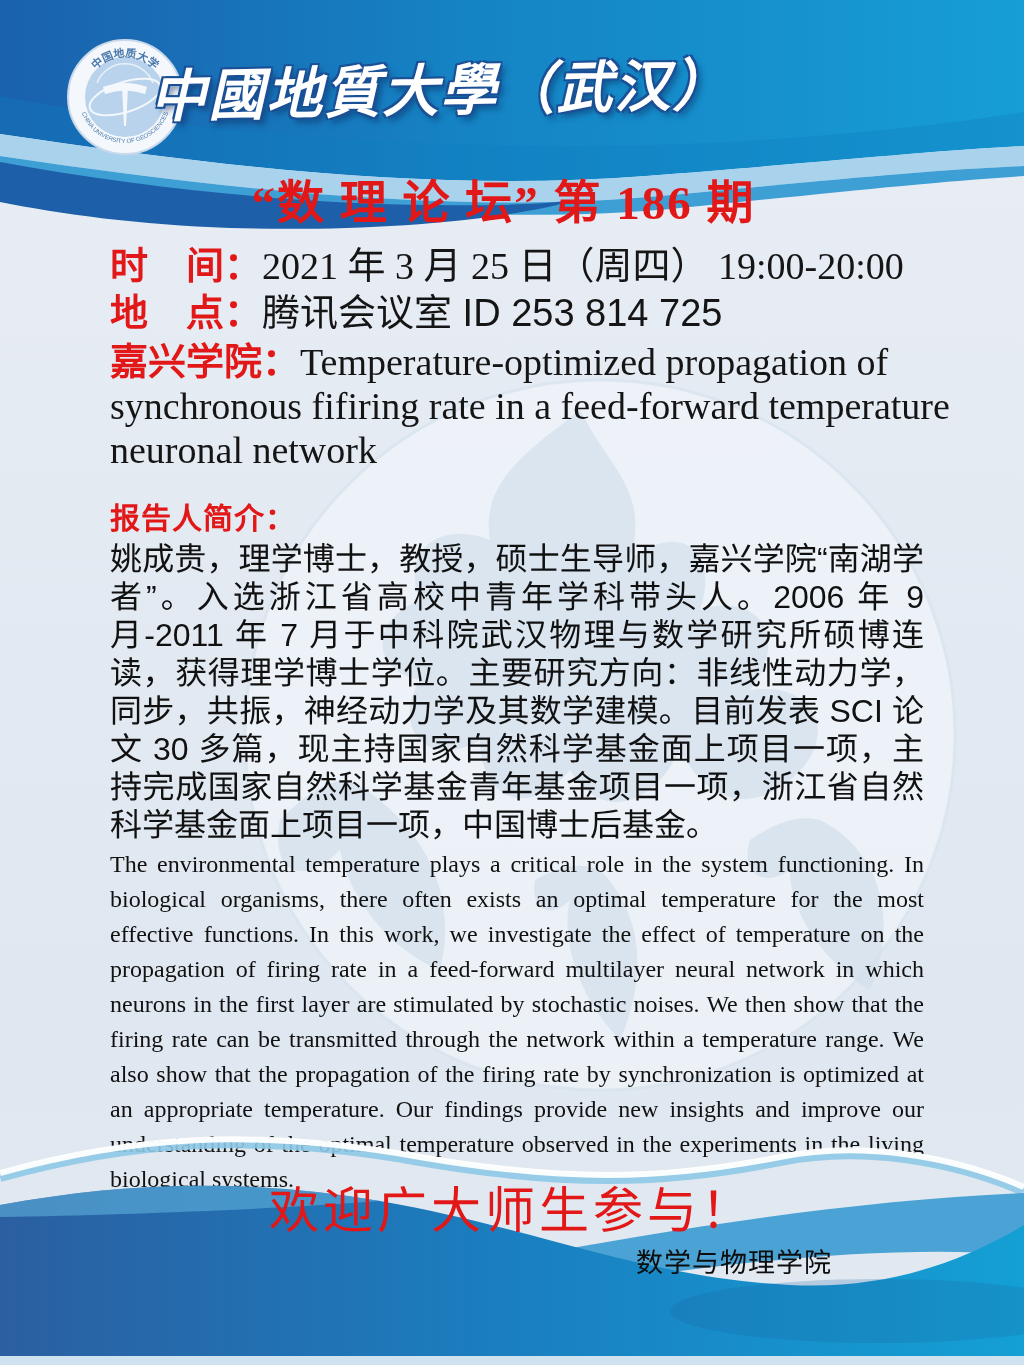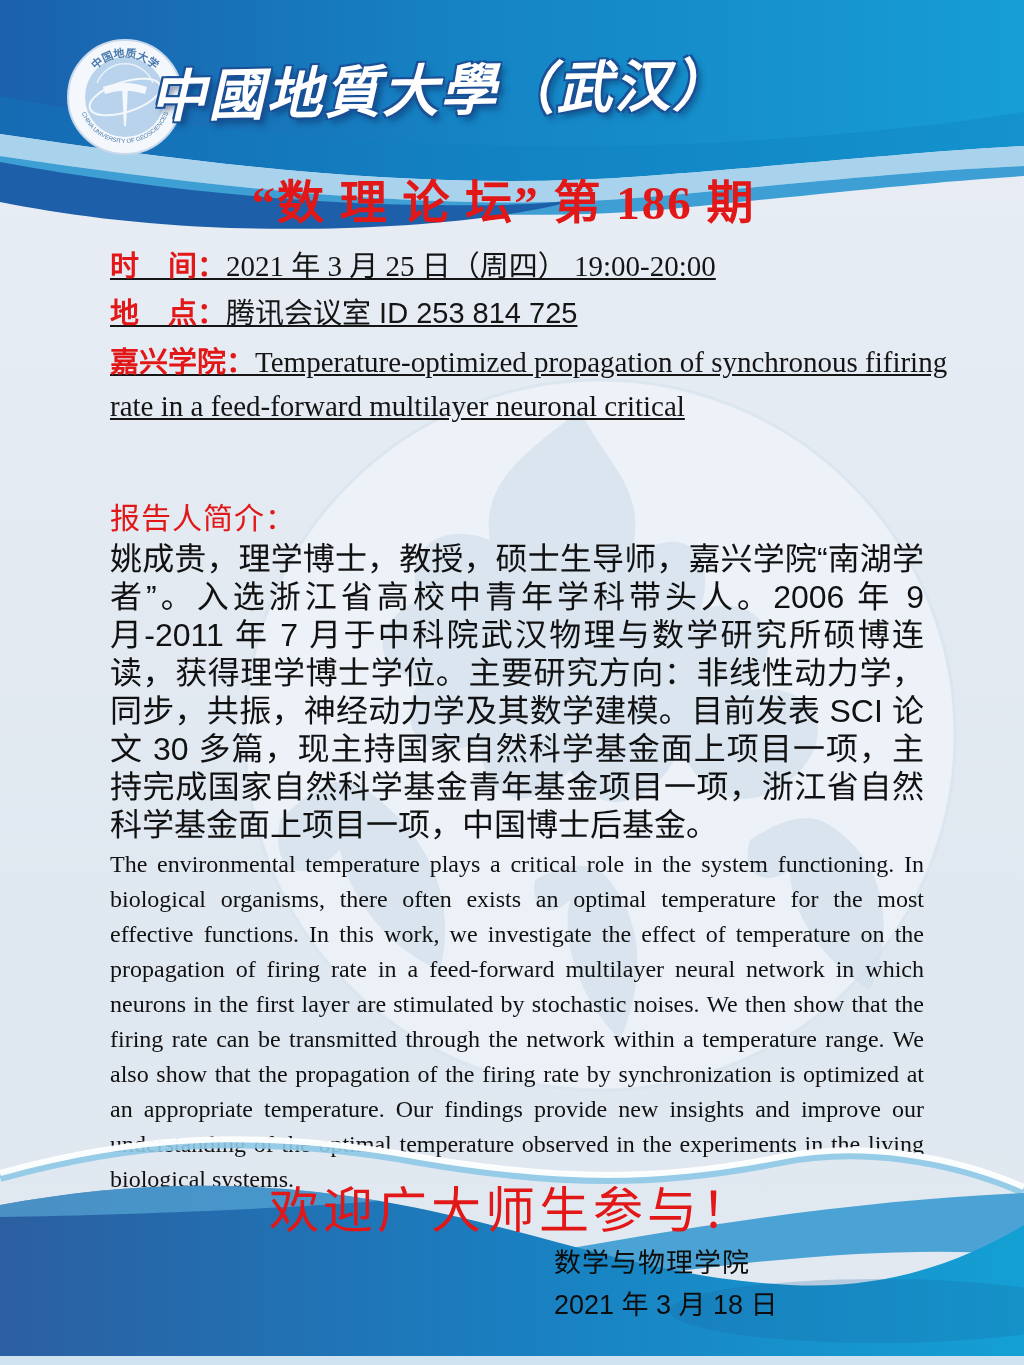--- a/index.html
+++ b/index.html
@@ -22,28 +22,28 @@
     transform:rotate(-1.2deg);
   }
   
   .forum-title{
     left:0;top:164px;width:1007px;text-align:center;
     font-family:"Liberation Serif",serif;font-weight:700;
     font-size:47px;color:#e21717;letter-spacing:2px;white-space:nowrap;
   }
   
   .schedule{left:110px;top:246px;width:862px;}
-  .srow{font-size:29px;line-height:40px;margin-bottom:7px;color:#151515;text-decoration:underline;}
+  .srow{font-size:38px;line-height:40px;margin-bottom:7px;color:#151515;}
   .srow.topic{line-height:44px;margin-bottom:0;}
   .slabel{color:#e21717;font-weight:700;font-family:"Liberation Sans",sans-serif;}
   .v-serif{font-family:"Liberation Serif",serif;}
   .v-sans{font-family:"Liberation Sans",sans-serif;}
   
   .sec-heading{
-    font-size:30px;font-weight:400;color:#e21717;
+    font-size:30px;font-weight:700;color:#e21717;
     font-family:"Liberation Sans",sans-serif;letter-spacing:1px;
   }
   .bio-heading{left:110px;top:494px;}
   .bio-text{
     left:110px;top:540px;width:814px;
     font-size:32px;line-height:38px;color:#111;
     text-align:justify;font-family:"Liberation Sans",sans-serif;
   }
   .abs-heading{left:110px;top:802px;}
   .abs-text{
@@ -52,21 +52,21 @@
     text-align:justify;font-family:"Liberation Serif",serif;
   }
   
   .footer-svg{left:0;top:1125px;}
   .welcome{
     left:0;top:1170px;width:1024px;text-align:center;
     font-family:"Liberation Serif",serif;font-size:50px;color:#e21717;
     letter-spacing:4px;white-space:nowrap;
   }
   .signoff{
-    right:110px;top:1242px;width:360px;
+    right:110px;top:1242px;width:360px;text-align:center;
     font-size:27px;line-height:42px;color:#0d0d0d;font-weight:500;
   }
   .signoff .org{letter-spacing:1px;}
 </style>
 </head>
 <body>
 
 <div class="poster">
 
   <svg class="abs" style="left:180px;top:350px;" width="820" height="800" viewBox="0 0 820 800" aria-hidden="true">
@@ -120,21 +120,21 @@
   <div class="abs forum-title">“数 理 论 坛” 第 186 期</div>
 
   <div class="abs schedule">
     <div class="srow">
       <span class="slabel">时　间：</span><span class="v-serif">2021 年 3 月 25 日（周四） 19:00-20:00</span>
     </div>
     <div class="srow">
       <span class="slabel">地　点：</span><span class="v-sans">腾讯会议室 ID 253 814 725</span>
     </div>
     <div class="srow topic">
-      <span class="slabel">嘉兴学院：</span><span class="v-serif">Temperature-optimized propagation of synchronous fifiring rate in a feed-forward multilayer neuronal critical</span>
+      <span class="slabel">嘉兴学院：</span><span class="v-serif">Temperature-optimized propagation of synchronous fifiring rate in a feed-forward temperature neuronal network</span>
     </div>
   </div>
 
   <div class="abs sec-heading bio-heading">报告人简介：</div>
   <div class="abs bio-text">姚成贵，理学博士，教授，硕士生导师，嘉兴学院“南湖学者”。入选浙江省高校中青年学科带头人。2006 年 9 月-2011 年 7 月于中科院武汉物理与数学研究所硕博连读，获得理学博士学位。主要研究方向：非线性动力学，同步，共振，神经动力学及其数学建模。目前发表 SCI 论文 30 多篇，现主持国家自然科学基金面上项目一项，主持完成国家自然科学基金青年基金项目一项，浙江省自然科学基金面上项目一项，中国博士后基金。</div>
 
   <div class="abs abs-text">The environmental temperature plays a critical role in the system functioning. In biological organisms, there often exists an optimal temperature for the most effective functions. In this work, we investigate the effect of temperature on the propagation of firing rate in a feed-forward multilayer neural network in which neurons in the first layer are stimulated by stochastic noises. We then show that the firing rate can be transmitted through the network within a temperature range. We also show that the propagation of the firing rate by synchronization is optimized at an appropriate temperature. Our findings provide new insights and improve our understanding of the optimal temperature observed in the experiments in the living biological systems.</div>
 
   <svg class="abs footer-svg" width="1024" height="240" viewBox="0 0 1024 240" aria-hidden="true">
     <defs>
@@ -150,16 +150,15 @@
     <path d="M0,80 C130,56 250,54 380,76 C540,104 640,152 790,160 C890,165 965,135 1024,100 V240 H0 Z" fill="url(#fg)"></path>
     <path d="M0,80 C130,56 250,54 380,76 C280,84 120,90 0,92 Z" fill="#5fb0dc" opacity="0.6"></path>
     <ellipse cx="880" cy="186" rx="210" ry="32" fill="#1d5f9e" opacity="0.22"></ellipse>
     <rect x="0" y="231" width="1024" height="9" fill="#cfe2ef"></rect>
   </svg>
 
   <div class="abs welcome">欢迎广大师生参与！</div>
 
   <div class="abs signoff">
     <div class="org">数学与物理学院</div>
-    <div>2021 年 3 月 18 日</div>
   </div>
 
 </div>
 
 </body></html>

